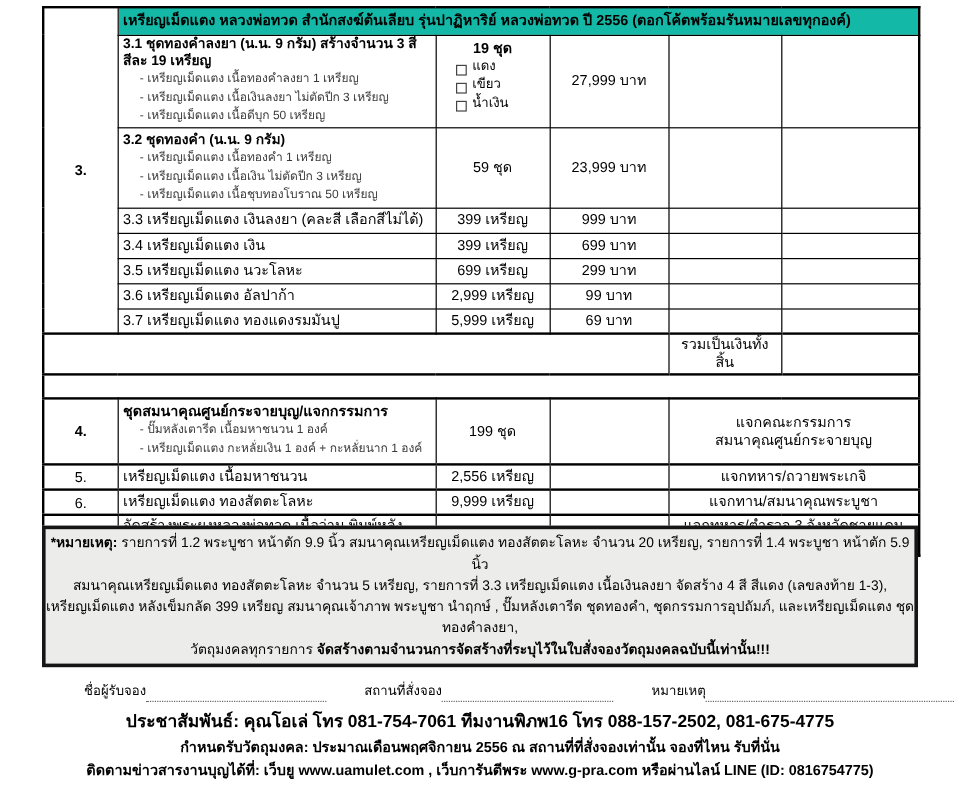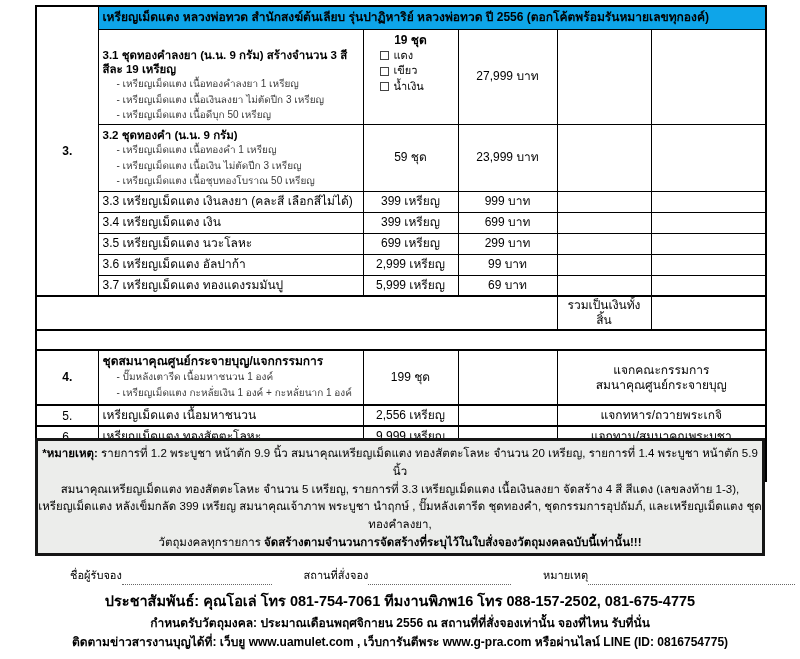--- a/index.html
+++ b/index.html
@@ -13,31 +13,31 @@
     position:absolute; left:35px; top:5px; width:730px;
     border-collapse:collapse; table-layout:fixed;
     border:2px solid #000;
   }
   table.order td {
     border:1px solid #000; vertical-align:middle;
     font-size:12px; line-height:1.25; padding:1px 4px;
     overflow:hidden;
   }
   td.num { text-align:center; vertical-align:top; padding-top:4px; font-weight:bold; }
-  td.hdr { background:#0ea5e9; font-weight:bold; font-size:12px; padding-left:6px; }
+  td.hdr { background:#14b8a6; font-weight:bold; font-size:12px; padding-left:6px; }
   td.center { text-align:center; }
   td.bold { font-weight:normal; }
   .title-line { font-weight:bold; font-size:11.5px; }
   .title-plain { font-size:12px; }
   .sub-item { font-size:10px; color:#3a3a3a; padding-left:14px; line-height:1.55; }
   tr.thick-top td { border-top:2px solid #000; }
   tr.thick-bottom td { border-bottom:2px solid #000; }
   td.vthick-l { border-left:2px solid #000; }
   .qty-top { text-align:center; font-weight:bold; padding-top:2px; }
-  .cb-row { display:flex; align-items:center; gap:5px; padding:1.5px 0 0 12px; font-size:11px; }
+  .cb-row { display:flex; align-items:flex-end; gap:5px; padding:1.5px 0 0 12px; font-size:11px; }
   .cb-box { display:inline-block; width:9px; height:9px; border:1px solid #444; background:#fff; flex:0 0 auto; }
   .spacer-row td { height:20px; border-left:2px solid #000; border-right:2px solid #000; }
   .note {
     position:absolute; left:35px; top:438px; width:730px; height:118px;
     border:3px solid #161616; background:#ecedeb;
     text-align:center; font-size:11.5px; line-height:17.8px; padding-top:4px;
   }
   .note b { font-weight:bold; }
   .sig {
     position:absolute; left:38px; top:566px; width:757px;
@@ -68,21 +68,21 @@
         <col style="width:115px">
     </colgroup>
 
     <tbody>
         <tr style="height:23px;">
       <td class="num" rowspan="8">3.</td>
       <td class="hdr" colspan="5">เหรียญเม็ดแตง หลวงพ่อทวด สำนักสงฆ์ต้นเลียบ รุ่นปาฏิหาริย์ หลวงพ่อทวด ปี 2556 (ตอกโค้ตพร้อมรันหมายเลขทุกองค์)</td>
     </tr>
 
     <tr style="height:68px;">
-      <td style="vertical-align:top; padding-top:18px;">
+      <td style="vertical-align:top; padding-top:0;">
         <div class="title-line">3.1 ชุดทองคำลงยา (น.น. 9 กรัม) สร้างจำนวน 3 สี สีละ  19  เหรียญ</div>
         <div class="sub-item">- เหรียญเม็ดแตง เนื้อทองคำลงยา 1 เหรียญ</div>
         <div class="sub-item">- เหรียญเม็ดแตง เนื้อเงินลงยา ไม่ตัดปีก 3 เหรียญ</div>
         <div class="sub-item">- เหรียญเม็ดแตง เนื้อดีบุก 50 เหรียญ</div>
       </td>
       <td style="vertical-align:top;">
         <div class="qty-top">19 ชุด</div>
         <div class="cb-row">
           <span class="cb-box"></span>
           <span>แดง</span>

